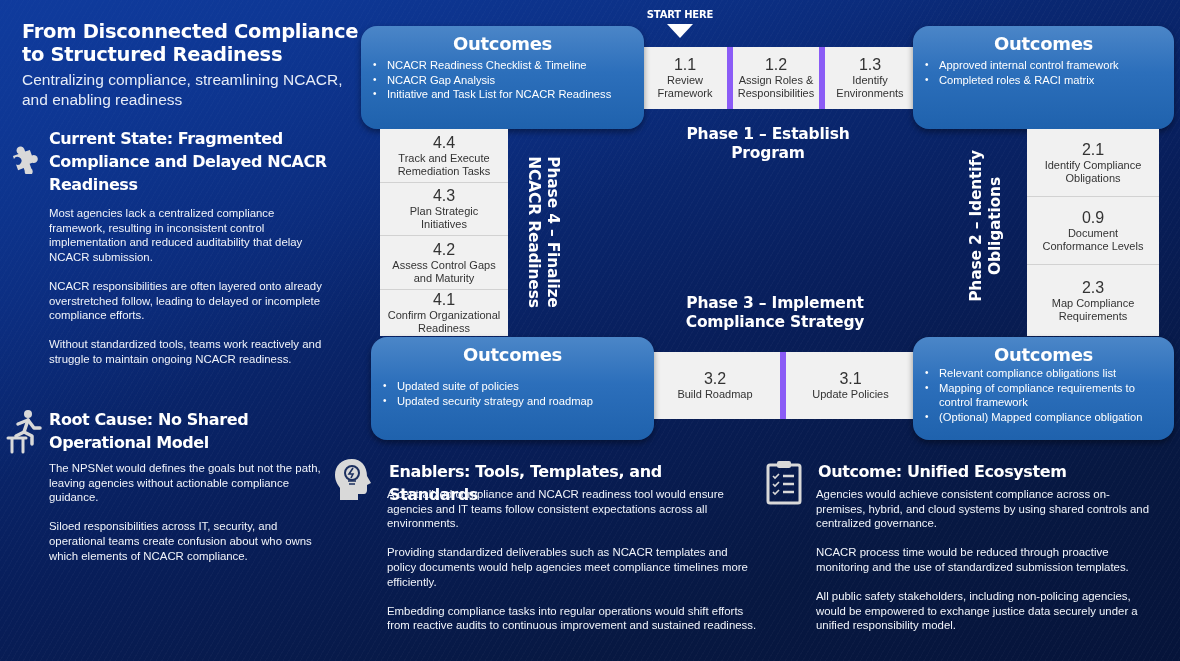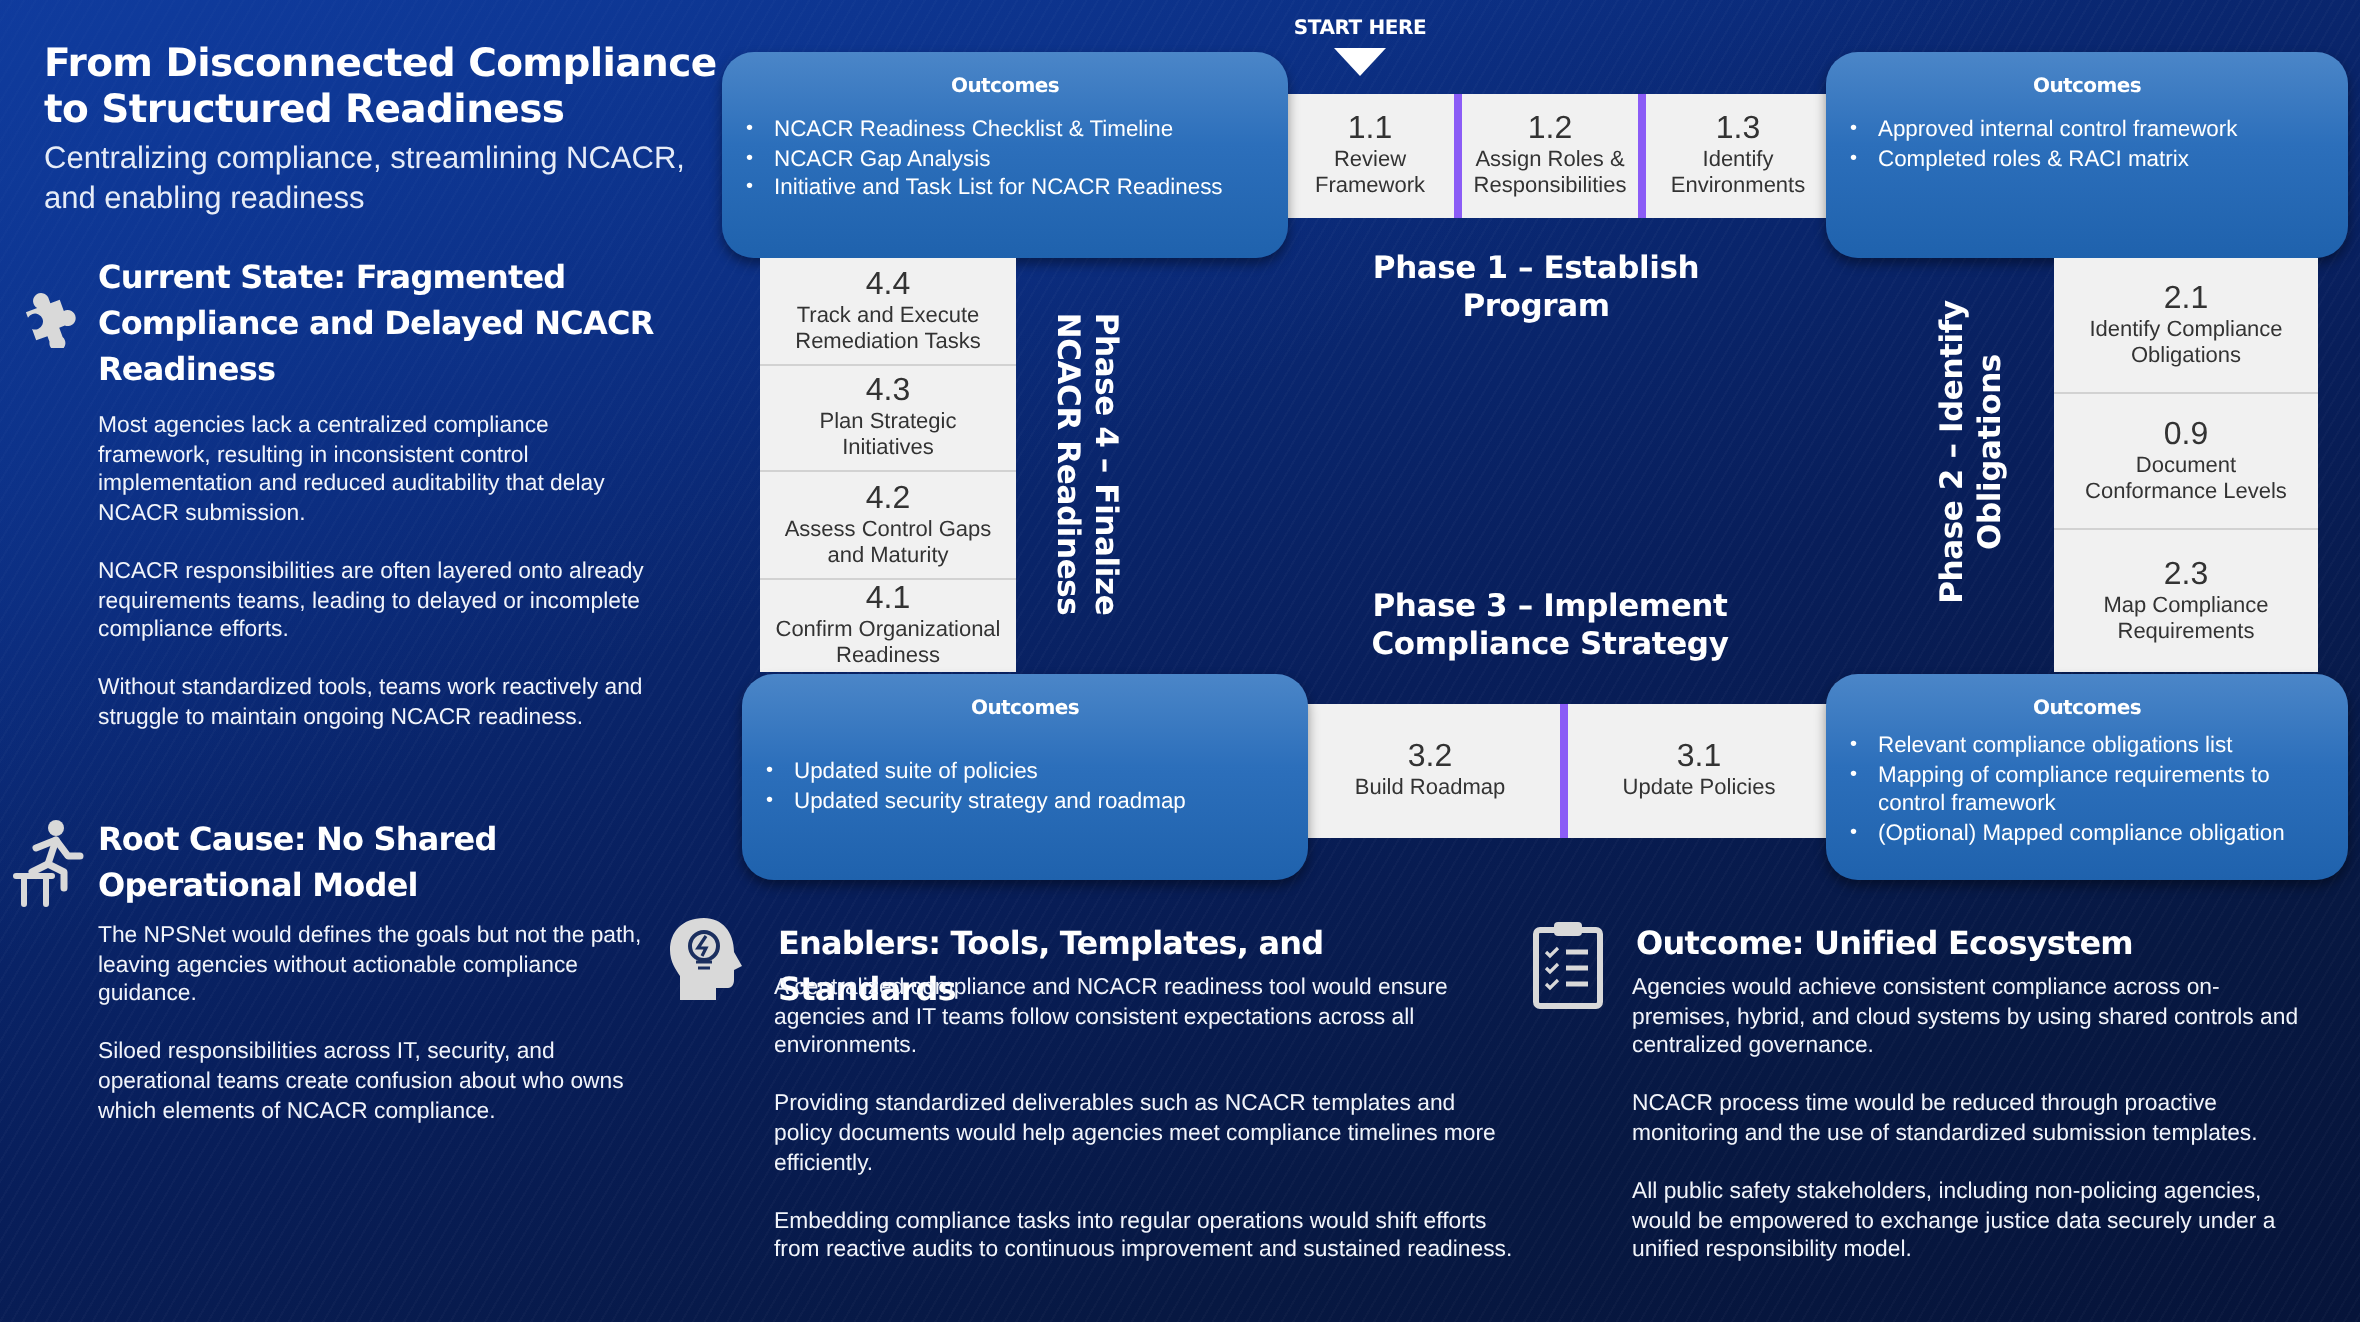--- a/index.html
+++ b/index.html
@@ -39,21 +39,21 @@
 
   
   .outcome {
     border-radius: 16px;
     background: linear-gradient(180deg, #4b86c8 0%, #2c6fbb 45%, #1f62ad 100%);
     box-shadow: 0 3px 6px rgba(0,0,0,0.4);
     padding: 10px 10px 8px 10px;
   }
   .outcome h4 {
     text-align: center; font-family: "DejaVu Sans", sans-serif; font-weight: bold;
-    font-size: 10px; line-height: 16px; margin-bottom: 6px; letter-spacing: -0.3px;
+    font-size: 18px; line-height: 16px; margin-bottom: 6px; letter-spacing: -0.3px;
   }
   .outcome ul { list-style: none; }
   .outcome li {
     position: relative; padding-left: 16px;
     font-family: "Liberation Sans", sans-serif; font-size: 11.2px; line-height: 14.5px;
   }
   .outcome li::before {
     content: "\2022"; position: absolute; left: 2px; top: 0; font-size: 10px;
   }
 
@@ -63,21 +63,21 @@
     text-align: center;
     display: flex; flex-direction: column; align-items: center; justify-content: center;
   }
   .step .num {
     font-family: "Liberation Sans", sans-serif; font-size: 16px; line-height: 18px; color: #333;
   }
   .step .lbl {
     font-family: "Liberation Sans", sans-serif; font-size: 11px; line-height: 13px; color: #333;
   }
   .hrow { display: flex; }
-  .hrow .step + .step { border-left: 4px solid #8b5cf6; }
+  .hrow .step + .step { border-left: 6px solid #8b5cf6; }
   .vcol { display: flex; flex-direction: column; }
   .vcol .step + .step { border-top: 1px solid #d2d2d2; }
 
   .phase-title {
     font-family: "DejaVu Sans", sans-serif; font-weight: bold;
     font-size: 15.5px; line-height: 19px; text-align: center; letter-spacing: -0.2px;
   }
   .vertical-up { transform: rotate(-90deg); transform-origin: center center; }
   .vertical-down { transform: rotate(90deg); transform-origin: center center; }
 
@@ -98,21 +98,21 @@
 <div class="abs subtitle">Centralizing compliance, streamlining NCACR, and enabling readiness</div>
 
 <div class="abs" style="left:8px; top:140px; width:34px; height:34px;">
   <svg width="34" height="34" viewBox="0 0 34 34">
     <path class="icon-gray" d="M6 12 h6 a4 4 0 1 1 7 -3 l0 3 h5 v6 a4 4 0 1 1 -2 7 h-3 l0 5 a4 4 0 1 1 -7 0 l0 -3 h-6 v-6 a4 4 0 1 0 0 -6 z" transform="rotate(-20 17 17)"></path>
   </svg>
 </div>
 <div class="abs sec-head" style="left:49px; top:127px; width:280px;">Current State: Fragmented Compliance and Delayed NCACR Readiness</div>
 <div class="abs body-text" style="left:49px; top:206px; width:280px;">
   <p>Most agencies lack a centralized compliance framework, resulting in inconsistent control implementation and reduced auditability that delay NCACR submission.</p>
-  <p>NCACR responsibilities are often layered onto already requirements teams, leading to delayed or incomplete compliance efforts.</p>
+  <p>NCACR responsibilities are often layered onto already overstretched follow, leading to delayed or incomplete compliance efforts.</p>
   <p>Without standardized tools, teams work reactively and struggle to maintain ongoing NCACR readiness.</p>
 </div>
 
 <div class="abs" style="left:6px; top:408px; width:36px; height:46px;">
   <svg width="36" height="46" viewBox="0 0 36 46">
     <circle class="icon-gray" cx="22" cy="6" r="4"></circle>
     <path d="M12 16 L22 12 L28 20 L34 20" stroke="#d9d9d9" stroke-width="3.5" fill="none" stroke-linecap="round" stroke-linejoin="round"></path>
     <path d="M22 12 L18 24 L26 28 L26 36" stroke="#d9d9d9" stroke-width="3.5" fill="none" stroke-linecap="round" stroke-linejoin="round"></path>
     <path d="M18 24 L10 28" stroke="#d9d9d9" stroke-width="3.5" fill="none" stroke-linecap="round"></path>
     <path d="M2 30 L20 30 M6 30 L6 44 M17 30 L17 44" stroke="#d9d9d9" stroke-width="3" fill="none" stroke-linecap="round"></path>

